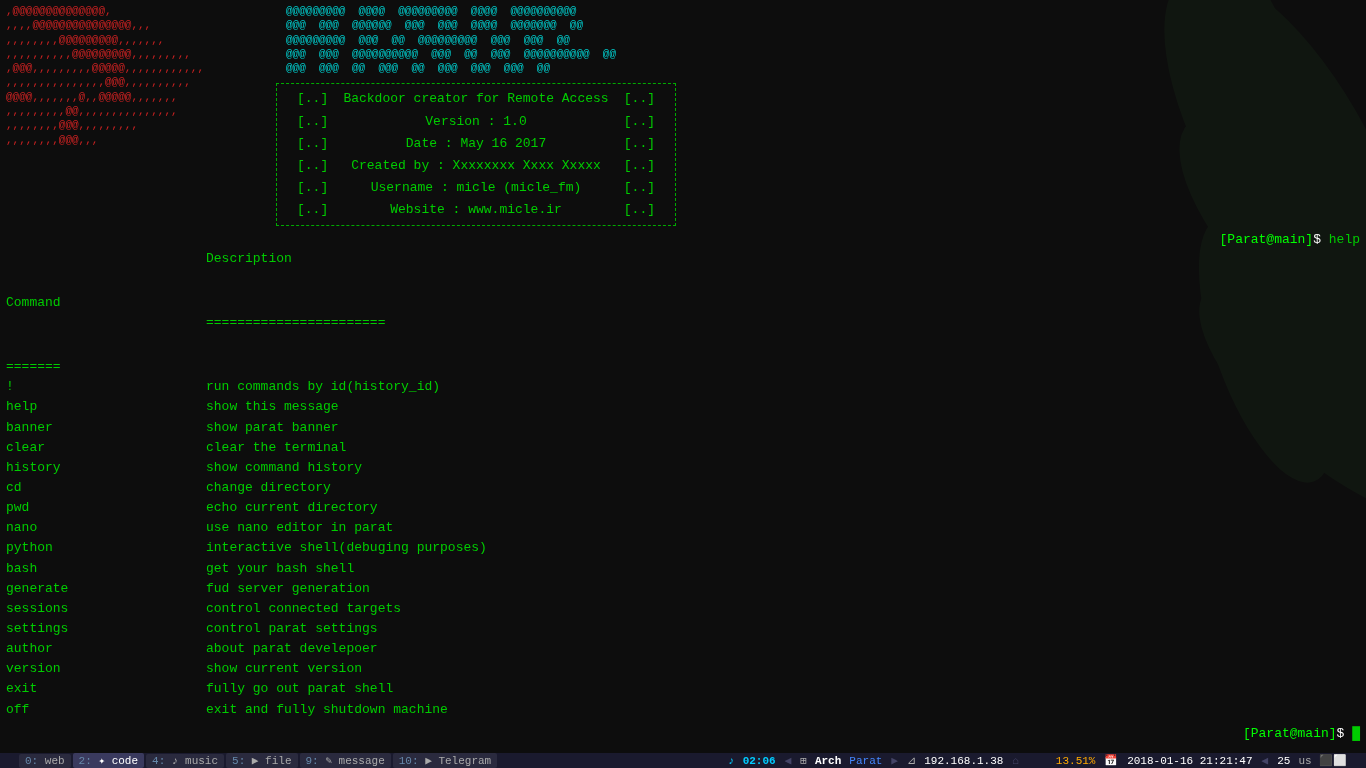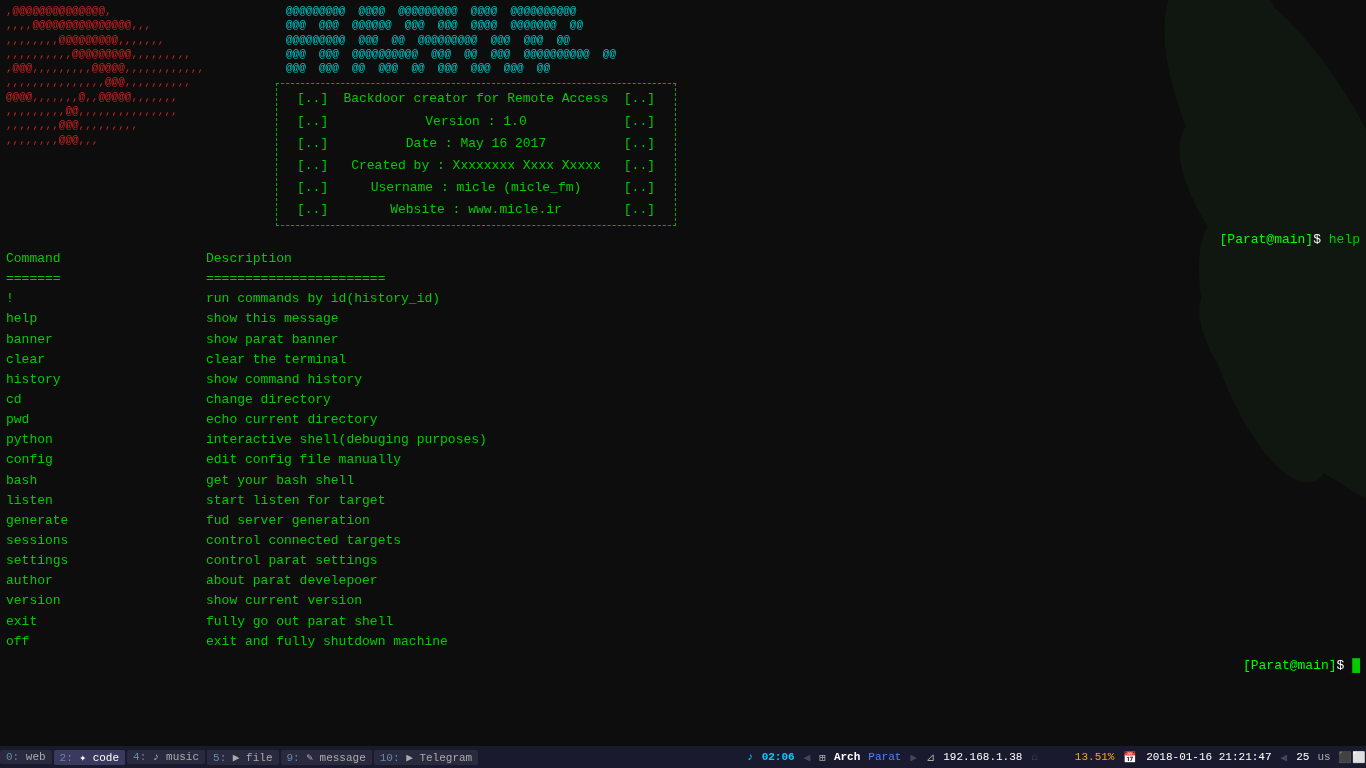--- a/index.html
+++ b/index.html
@@ -92,20 +92,21 @@
       line-height: 1.55;
     }
 
     .help-header-row {
       display: flex;
     }
 
     .col-cmd {
       width: 200px;
       color: #00cc00;
+      margin-top: 44px;
     }
 
     .col-desc {
       color: #00cc00;
     }
 
     .separator {
       color: #00cc00;
     }
 
@@ -118,26 +119,26 @@
       width: 200px;
       color: #00cc00;
     }
 
     .help-desc {
       color: #00cc00;
     }
 
     
     #taskbar {
-      height: 22px;
+      height: 15px;
       background: #1a1a2e;
       display: flex;
       align-items: center;
       justify-content: space-between;
-      padding: 0 0;
+      padding: 0 19px;
       flex-shrink: 0;
     }
 
     .taskbar-left {
       display: flex;
       align-items: center;
       gap: 2px;
     }
 
     .taskbar-item {
@@ -299,34 +300,30 @@
           </div>
           <div class="help-row">
             <span class="help-cmd">cd</span>
             <span class="help-desc">change directory</span>
           </div>
           <div class="help-row">
             <span class="help-cmd">pwd</span>
             <span class="help-desc">echo current directory</span>
           </div>
           <div class="help-row">
+            <span class="help-cmd">nano</span>
+            <span class="help-desc">use nano editor in parat</span>
+          </div>
+          <div class="help-row">
             <span class="help-cmd">python</span>
             <span class="help-desc">interactive shell(debuging purposes)</span>
           </div>
           <div class="help-row">
-            <span class="help-cmd">config</span>
-            <span class="help-desc">edit config file manually</span>
-          </div>
-          <div class="help-row">
             <span class="help-cmd">bash</span>
             <span class="help-desc">get your bash shell</span>
-          </div>
-          <div class="help-row">
-            <span class="help-cmd">listen</span>
-            <span class="help-desc">start listen for target</span>
           </div>
           <div class="help-row">
             <span class="help-cmd">generate</span>
             <span class="help-desc">fud server generation</span>
           </div>
           <div class="help-row">
             <span class="help-cmd">sessions</span>
             <span class="help-desc">control connected targets</span>
           </div>
           <div class="help-row">

